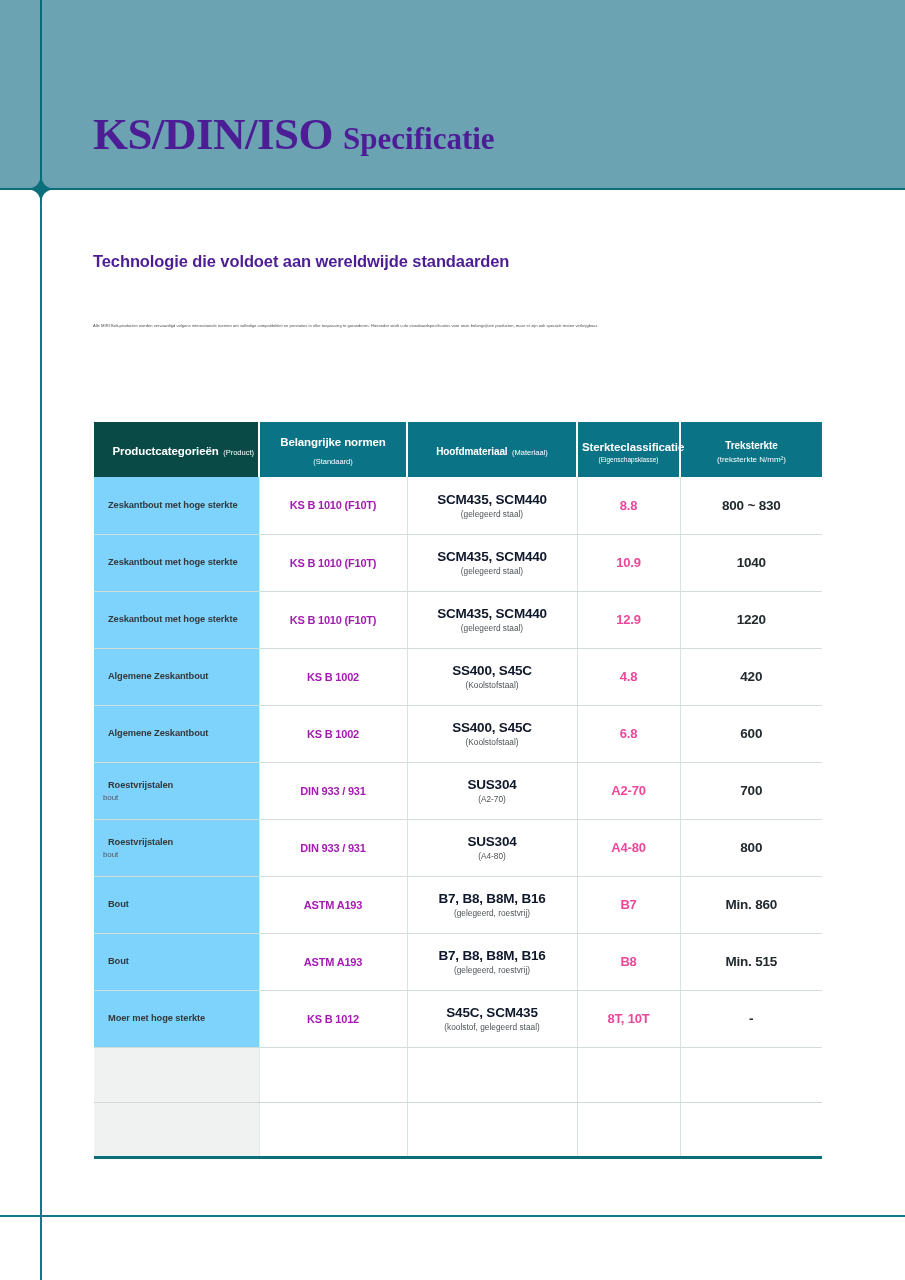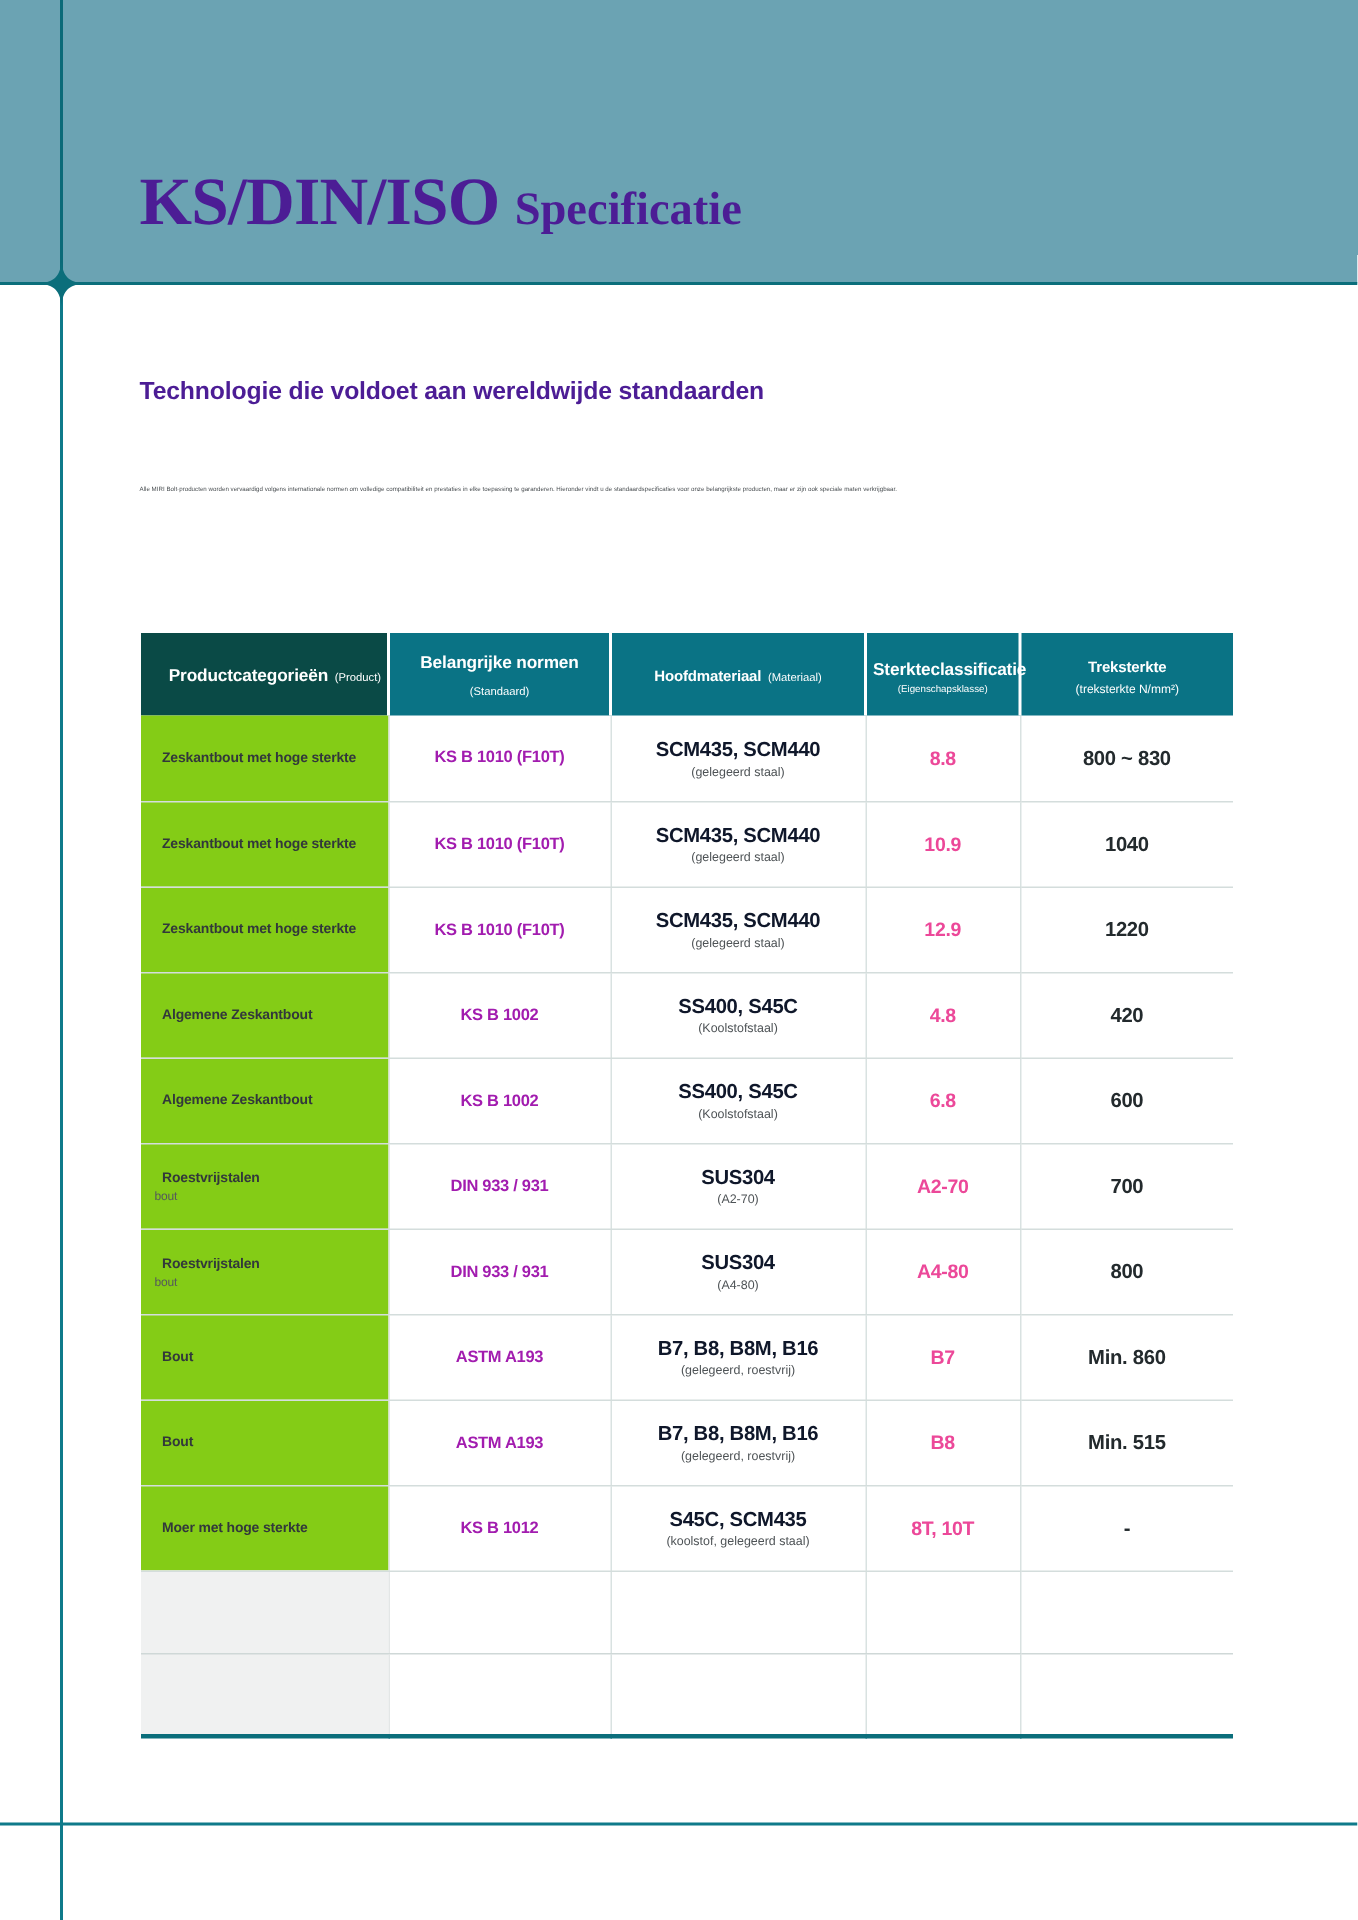--- a/index.html
+++ b/index.html
@@ -195,21 +195,21 @@
     border-right: 1px solid #d9e2e1;
     text-align: center;
     vertical-align: middle;
     color: #2b3134;
     padding: 3px 5px;
   }
 
   tbody td:last-child { border-right: none; }
 
   td.col-cat {
-    background: #84cc16;
+    background: #7dd3fc;
     text-align: left;
     padding-left: 14px;
     font-size: 9.3px;
     font-weight: 600;
     color: #32383b;
     letter-spacing: -0.1px;
     border-right: 1px solid #e3e6e6;
   }
 
   td.col-cat .cat-wrap { line-height: 13px; }

